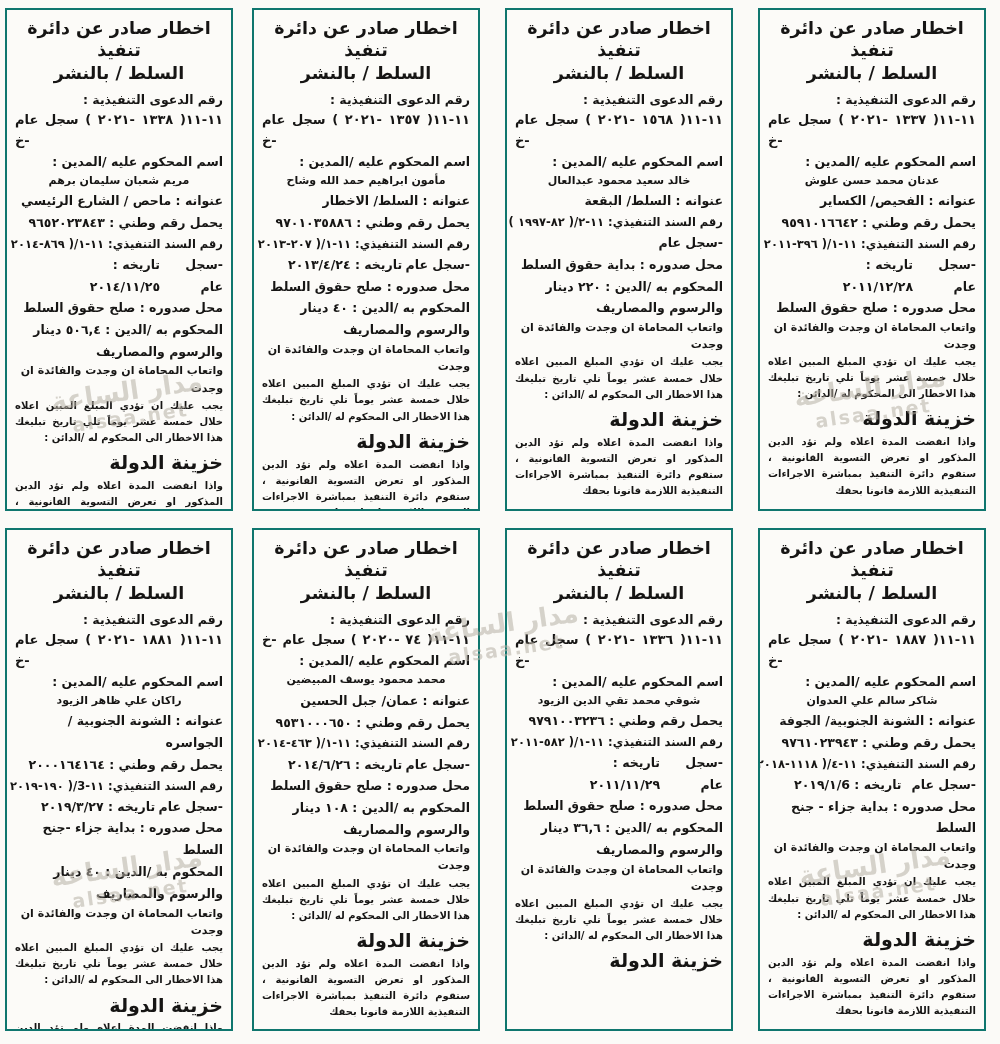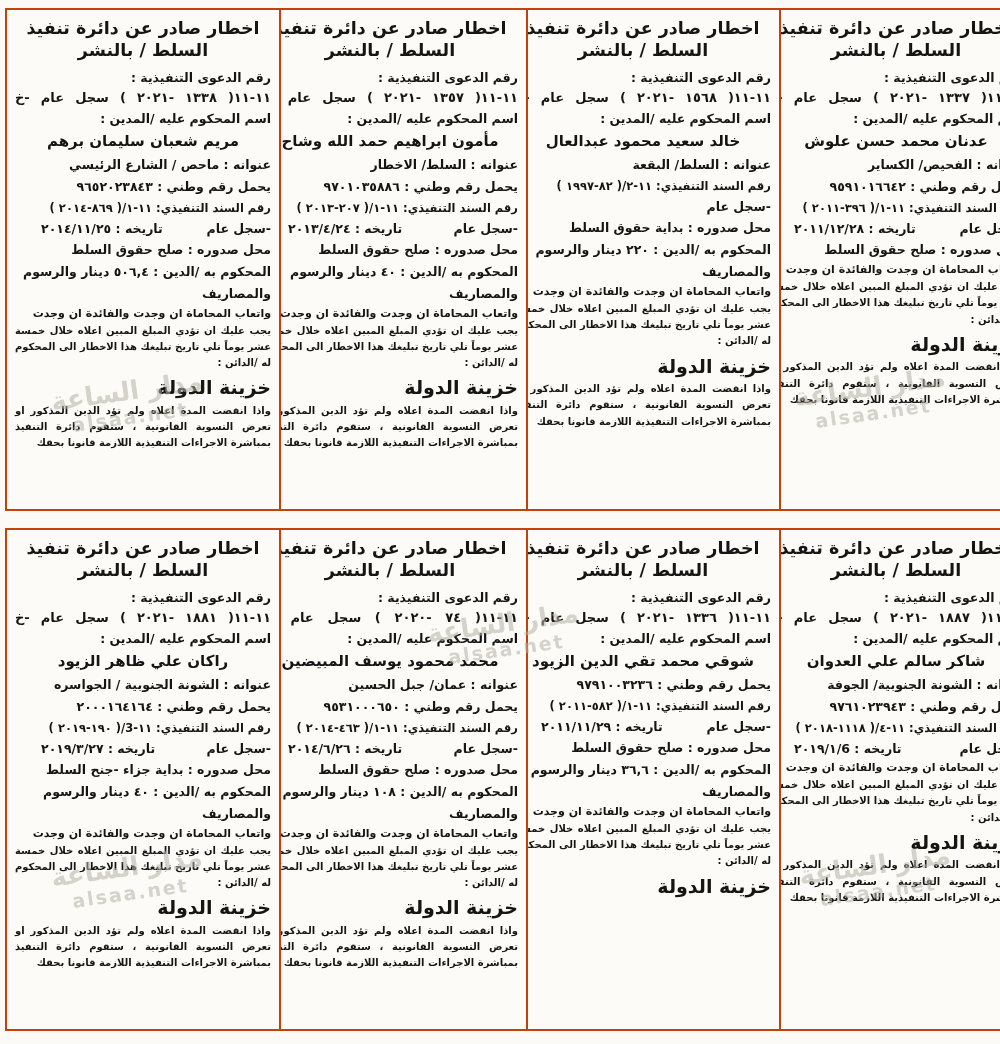--- a/index.html
+++ b/index.html
@@ -3,30 +3,30 @@
 <meta charset="utf-8">
 <style>
   html,body{margin:0;padding:0;}
   body{
     width:1000px;height:1044px;position:relative;overflow:hidden;
     background:#fbfaf7;
     font-family:"DejaVu Sans",sans-serif;
     color:#161514;
   }
   .notice{
-    position:absolute;width:276px;height:503px;
-    border:2px solid #c2410c;background:#fcfbf8;
+    position:absolute;width:228px;height:503px;
+    border:2px solid #0f766e;background:#fcfbf8;
     box-sizing:border-box;padding:7px 8px 5px 8px;
     overflow:hidden;direction:rtl;font-weight:700;
   }
   .t1{font-size:17.5px;text-align:center;line-height:1.28;letter-spacing:-0.2px;}
   .t2{font-size:17.5px;text-align:center;line-height:1.28;margin-bottom:6px;}
   .lbl{font-size:12.5px;text-align:right;line-height:1.6;}
   .caseno{direction:ltr;font-size:13px;line-height:1.6;text-align:justify;text-align-last:justify;}
-  .name{font-size:15px;text-align:center;line-height:1.7;}
+  .name{font-size:11px;text-align:center;line-height:1.7;}
   .line{font-size:12.5px;text-align:right;line-height:1.75;}
   .bond{font-size:11.5px;white-space:nowrap;letter-spacing:-0.2px;}
   .split{display:flex;justify-content:space-between;font-size:12.5px;line-height:1.7;padding-left:26px;}
   .fees{font-size:11px;text-align:right;line-height:1.55;}
   .para{font-size:10px;text-align:justify;line-height:1.62;margin-top:1px;}
   .treasury{font-size:19px;text-align:right;line-height:1.35;margin:4px 0 2px 0;}
   .wm{
     position:absolute;z-index:3;pointer-events:none;
     color:#b7b1a6;opacity:.55;transform:rotate(-8deg);
     text-align:center;font-weight:700;direction:rtl;
@@ -134,20 +134,21 @@
   <div class="caseno">١١-١١( ١٨٨٧ -٢٠٢١ ) سجل عام -خ</div>
   <div class="lbl">اسم المحكوم عليه /المدين :</div>
   <div class="name">شاكر سالم علي العدوان</div>
   <div class="line"><span>عنوانه :</span> <span>الشونة الجنوبية/ الجوفة</span></div>
   <div class="line"><span>يحمل رقم وطني :</span> <span>٩٧٦١٠٢٣٩٤٣</span></div>
   <div class="line bond"><span>رقم السند التنفيذي: </span><span>١١-٤/( ١١١٨-٢٠١٨ )</span></div>
   <div class="split">
       <span>-سجل عام</span>
       <span><span>تاريخه :</span> <span>٢٠١٩/١/6</span></span>
     </div>
+  <div class="line"><span>محل صدوره :</span> <span>بداية جزاء - جنح السلط</span></div>
   <div class="fees">واتعاب المحاماة ان وجدت والفائدة ان وجدت</div>
   <div class="para">يجب عليك ان تؤدي المبلغ المبين اعلاه خلال خمسة عشر يوماً تلي تاريخ تبليغك هذا الاخطار الى المحكوم له /الدائن :</div>
   <div class="treasury">خزينة الدولة</div>
   <div class="para">واذا انقضت المدة اعلاه ولم تؤد الدين المذكور او تعرض التسوية القانونية ، ستقوم دائرة التنفيذ بمباشرة الاجراءات التنفيذية اللازمة قانونا بحقك</div>
 
 </div>
 
 <div class="notice" style="left:505px;top:528px;">
   <div class="t1">اخطار صادر عن دائرة تنفيذ</div>
   <div class="t2">السلط / بالنشر</div>

